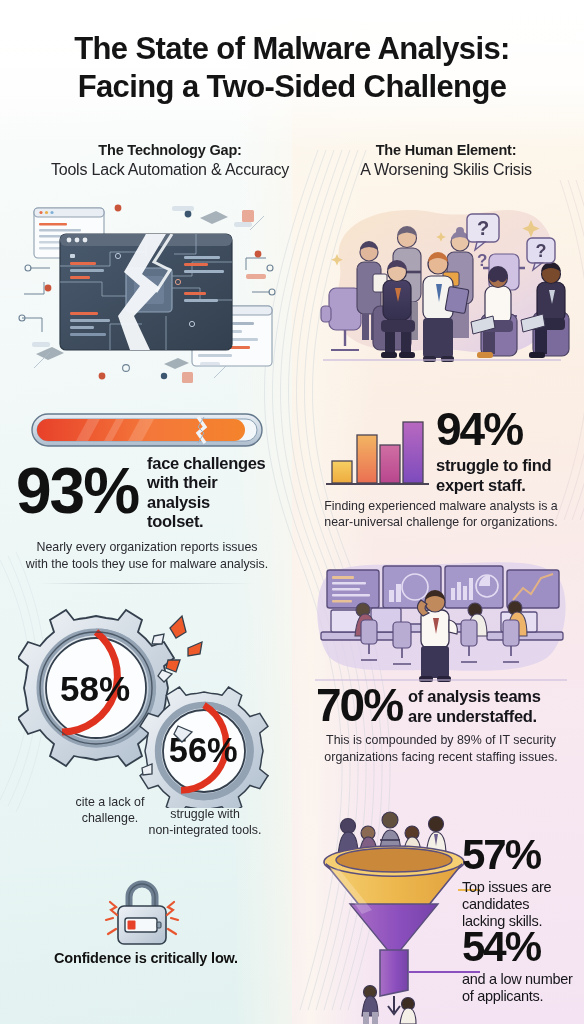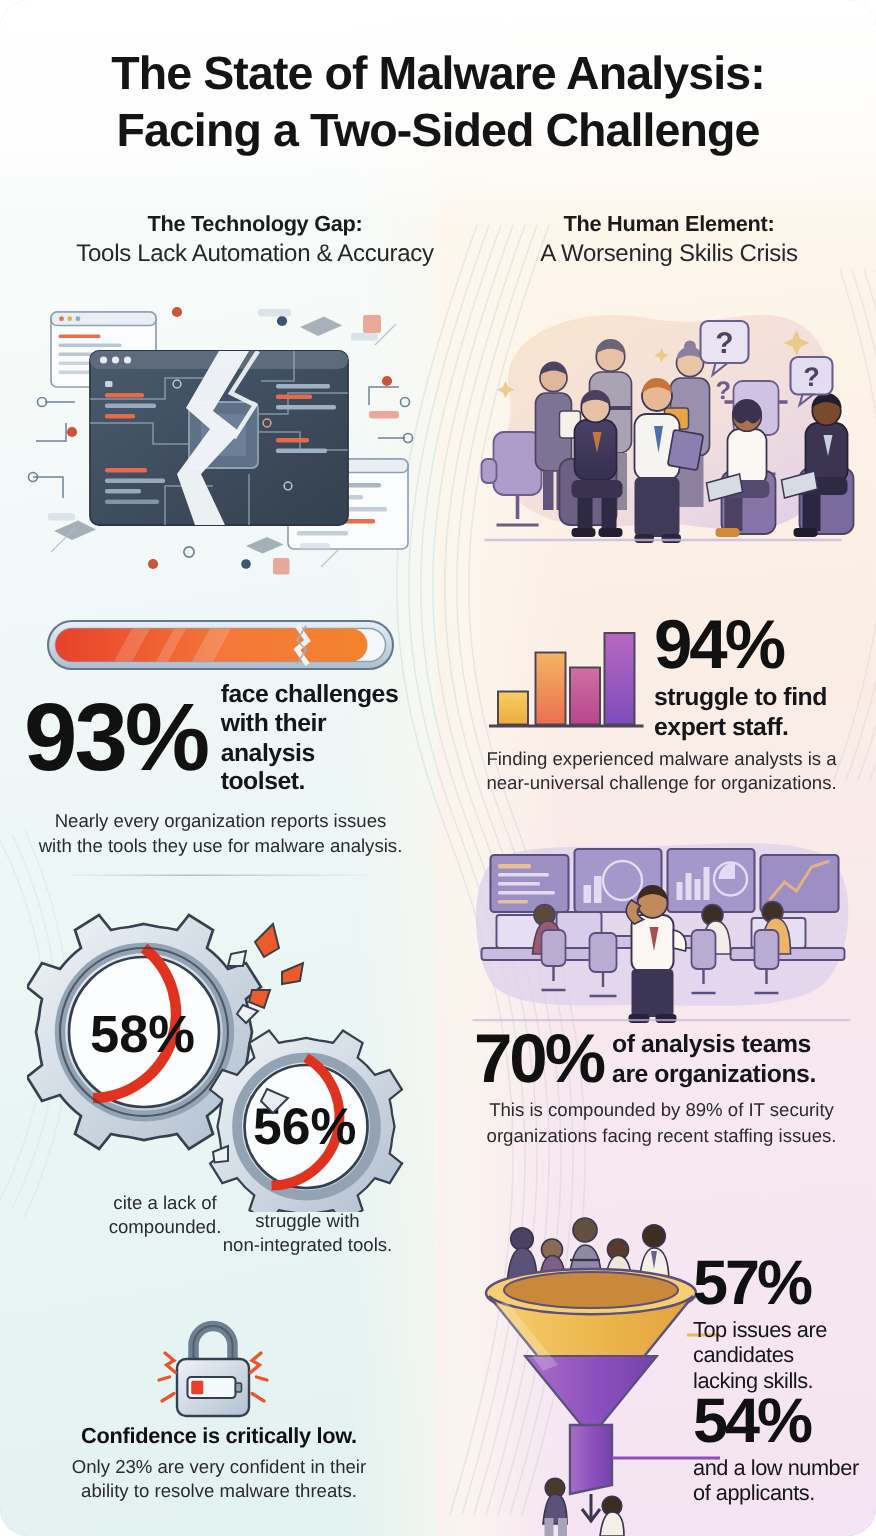--- a/index.html
+++ b/index.html
@@ -7,21 +7,20 @@
     width: 584px; height: 1024px;
     font-family: "Liberation Sans", sans-serif;
     overflow: hidden;
     background: #ffffff;
   }
   #poster {
     position: relative;
     width: 584px; height: 1024px;
     overflow: hidden;
     background: #7dd3fc;
-    border-radius: 19px;
   }
   
   .bg-left, .bg-right {
     position: absolute; top: 0; bottom: 0; width: 50%;
   }
   .bg-left {
     left: 0;
     background: linear-gradient(170deg,
         #fbfbf8 0%, #f7fbfa 18%, #f0f8f7 42%, #e9f5f4 70%, #e2f2f0 100%);
   }
@@ -542,21 +541,21 @@
         <rect x="132" y="118" width="14" height="6" rx="2.5" fill="#272239"></rect>
     </g>
     <path d="M10,122 H262" stroke="#c8b9dd" stroke-width="1.5" opacity=".7"></path>
   </svg>
 
   <div class="block" style="left:316px; top:684px; width:258px;">
     <div class="stat-row">
       <div class="bignum" style="font-size:46px;">70%</div>
       <div class="stat-side" style="margin-left:6px; padding-top:3px;">
         <div>of analysis teams</div>
-        <div>are organizations.</div>
+        <div>are understaffed.</div>
       </div>
     </div>
     <div class="caption mt6" style="width:262px; margin-left:-6px;">
       <div>This is compounded by 89% of IT security</div>
       <div>organizations facing recent staffing issues.</div>
     </div>
   </div>
 
   <svg class="illus" style="left:18px; top:608px;" width="268" height="200" viewBox="0 0 268 200">
     <defs>
@@ -614,21 +613,21 @@
       <path d="M136,28 l10,-2 l-2,10 l-10,0 Z" fill="#eef2f6"></path>
       <path d="M150,52 l12,0 l-4,12 l-10,-4 Z" fill="#ef5a2b"></path>
       <path d="M144,62 l10,4 l-8,8 l-6,-6 Z" fill="#eef2f6"></path>
       <path d="M124,160 l10,-4 l0,10 l-9,1 Z" fill="#eef2f6"></path>
       <path d="M160,118 l14,6 l-10,10 l-8,-8 Z" fill="#e9eef4"></path>
     </g>
   </svg>
 
   <div class="block caption" style="left:36px; top:794px; width:148px;">
     <div>cite a lack of</div>
-    <div>compounded.</div>
+    <div>challenge.</div>
   </div>
   <div class="block caption" style="left:120px; top:806px; width:170px;">
     <div>struggle with</div>
     <div>non-integrated tools.</div>
   </div>
 
   <svg class="illus" style="left:96px; top:876px;" width="92" height="76" viewBox="0 0 92 76">
     <defs>
       <linearGradient id="lockBody" x1="0" y1="0" x2="1" y2="1">
         <stop offset="0%" stop-color="#eef2f7"></stop>
@@ -646,24 +645,20 @@
       <path d="M10,44 l7,-2"></path>
       <path d="M12,58 l8,-5"></path>
       <path d="M78,26 l-6,5 l5,3 l-6,5"></path>
       <path d="M82,44 l-7,-2"></path>
       <path d="M80,58 l-8,-5"></path>
     </g>
   </svg>
 
   <div class="block" style="left:8px; top:950px; width:276px;">
     <div class="caption-b">Confidence is critically low.</div>
-    <div class="caption mt4">
-      <div>Only 23% are very confident in their</div>
-      <div>ability to resolve malware threats.</div>
-    </div>
   </div>
 
   <svg class="illus" style="left:312px; top:800px;" width="168" height="224" viewBox="0 0 168 224">
     <defs>
       <linearGradient id="fTop" x1="0" y1="0" x2="1" y2="0">
         <stop offset="0%" stop-color="#f5cf72"></stop>
           <stop offset="50%" stop-color="#edb84e"></stop>
           <stop offset="100%" stop-color="#e2a23e"></stop>
       </linearGradient>
       <linearGradient id="fBot" x1="0" y1="0" x2="1" y2="0">

